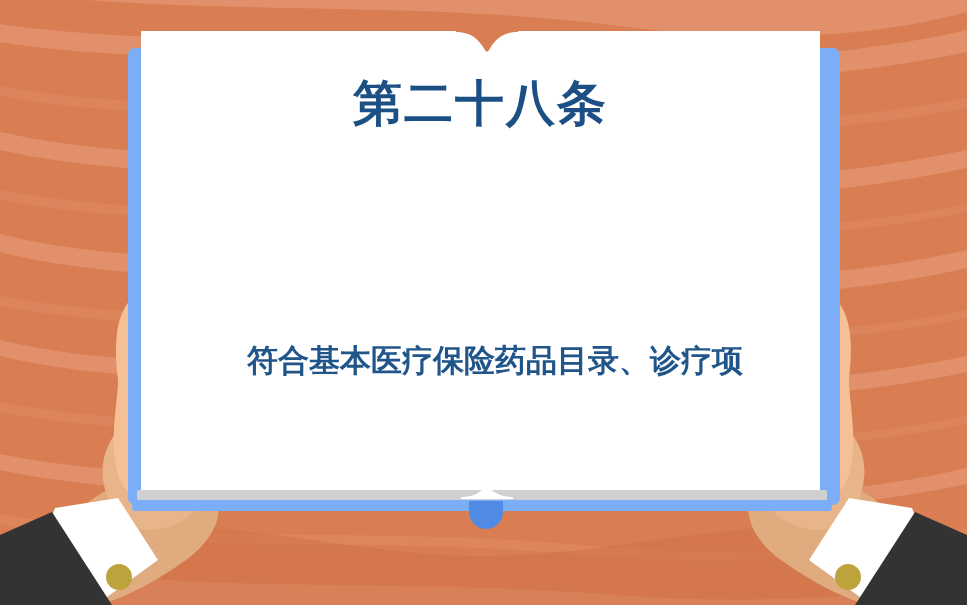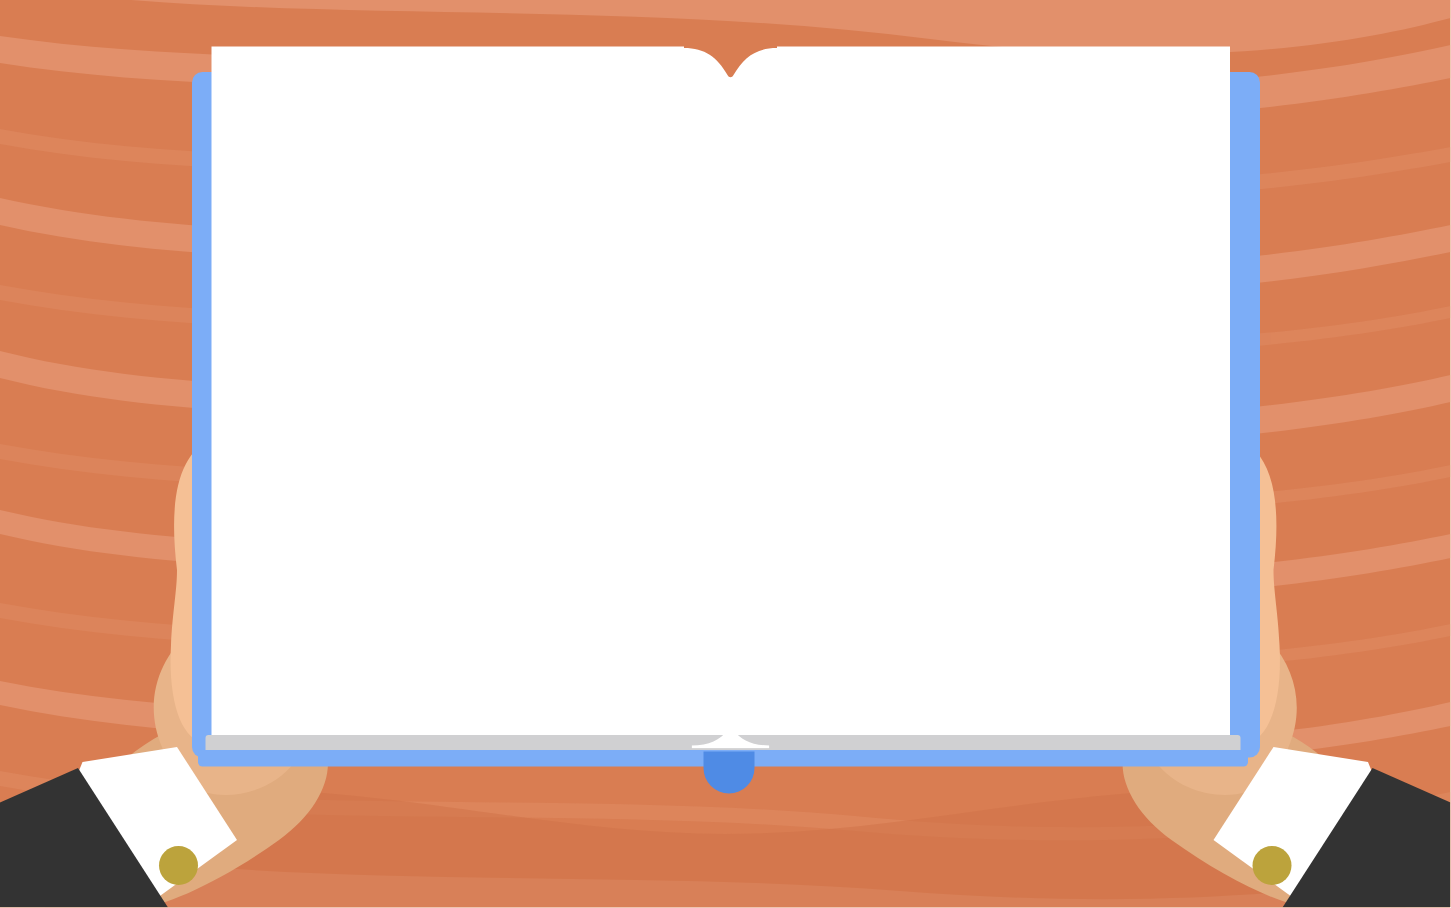--- a/index.html
+++ b/index.html
@@ -233,21 +233,23 @@
     <div class="bottom-notch">
       <svg width="52" height="16" viewBox="0 0 52 16" xmlns="http://www.w3.org/2000/svg">
         <path d="M0,16 L52,16 L52,14 C40,14 33,10 28,4 C27,2.5 25,2.5 24,4 C19,10 12,14 0,14 Z" fill="#ffffff"></path>
       </svg>
     </div>
 
     <div class="spine-bar"></div>
     <div class="spine-tab"></div>
 
     <div class="card-text">
+      <div class="title">第二十八条</div>
 
       <div class="body-text">
+        <span class="body-line">　　符合基本医疗保险药品目录、诊疗项</span>
         
         
       </div>
     </div>
   </div>
 
 </div>
 
 </body></html>

